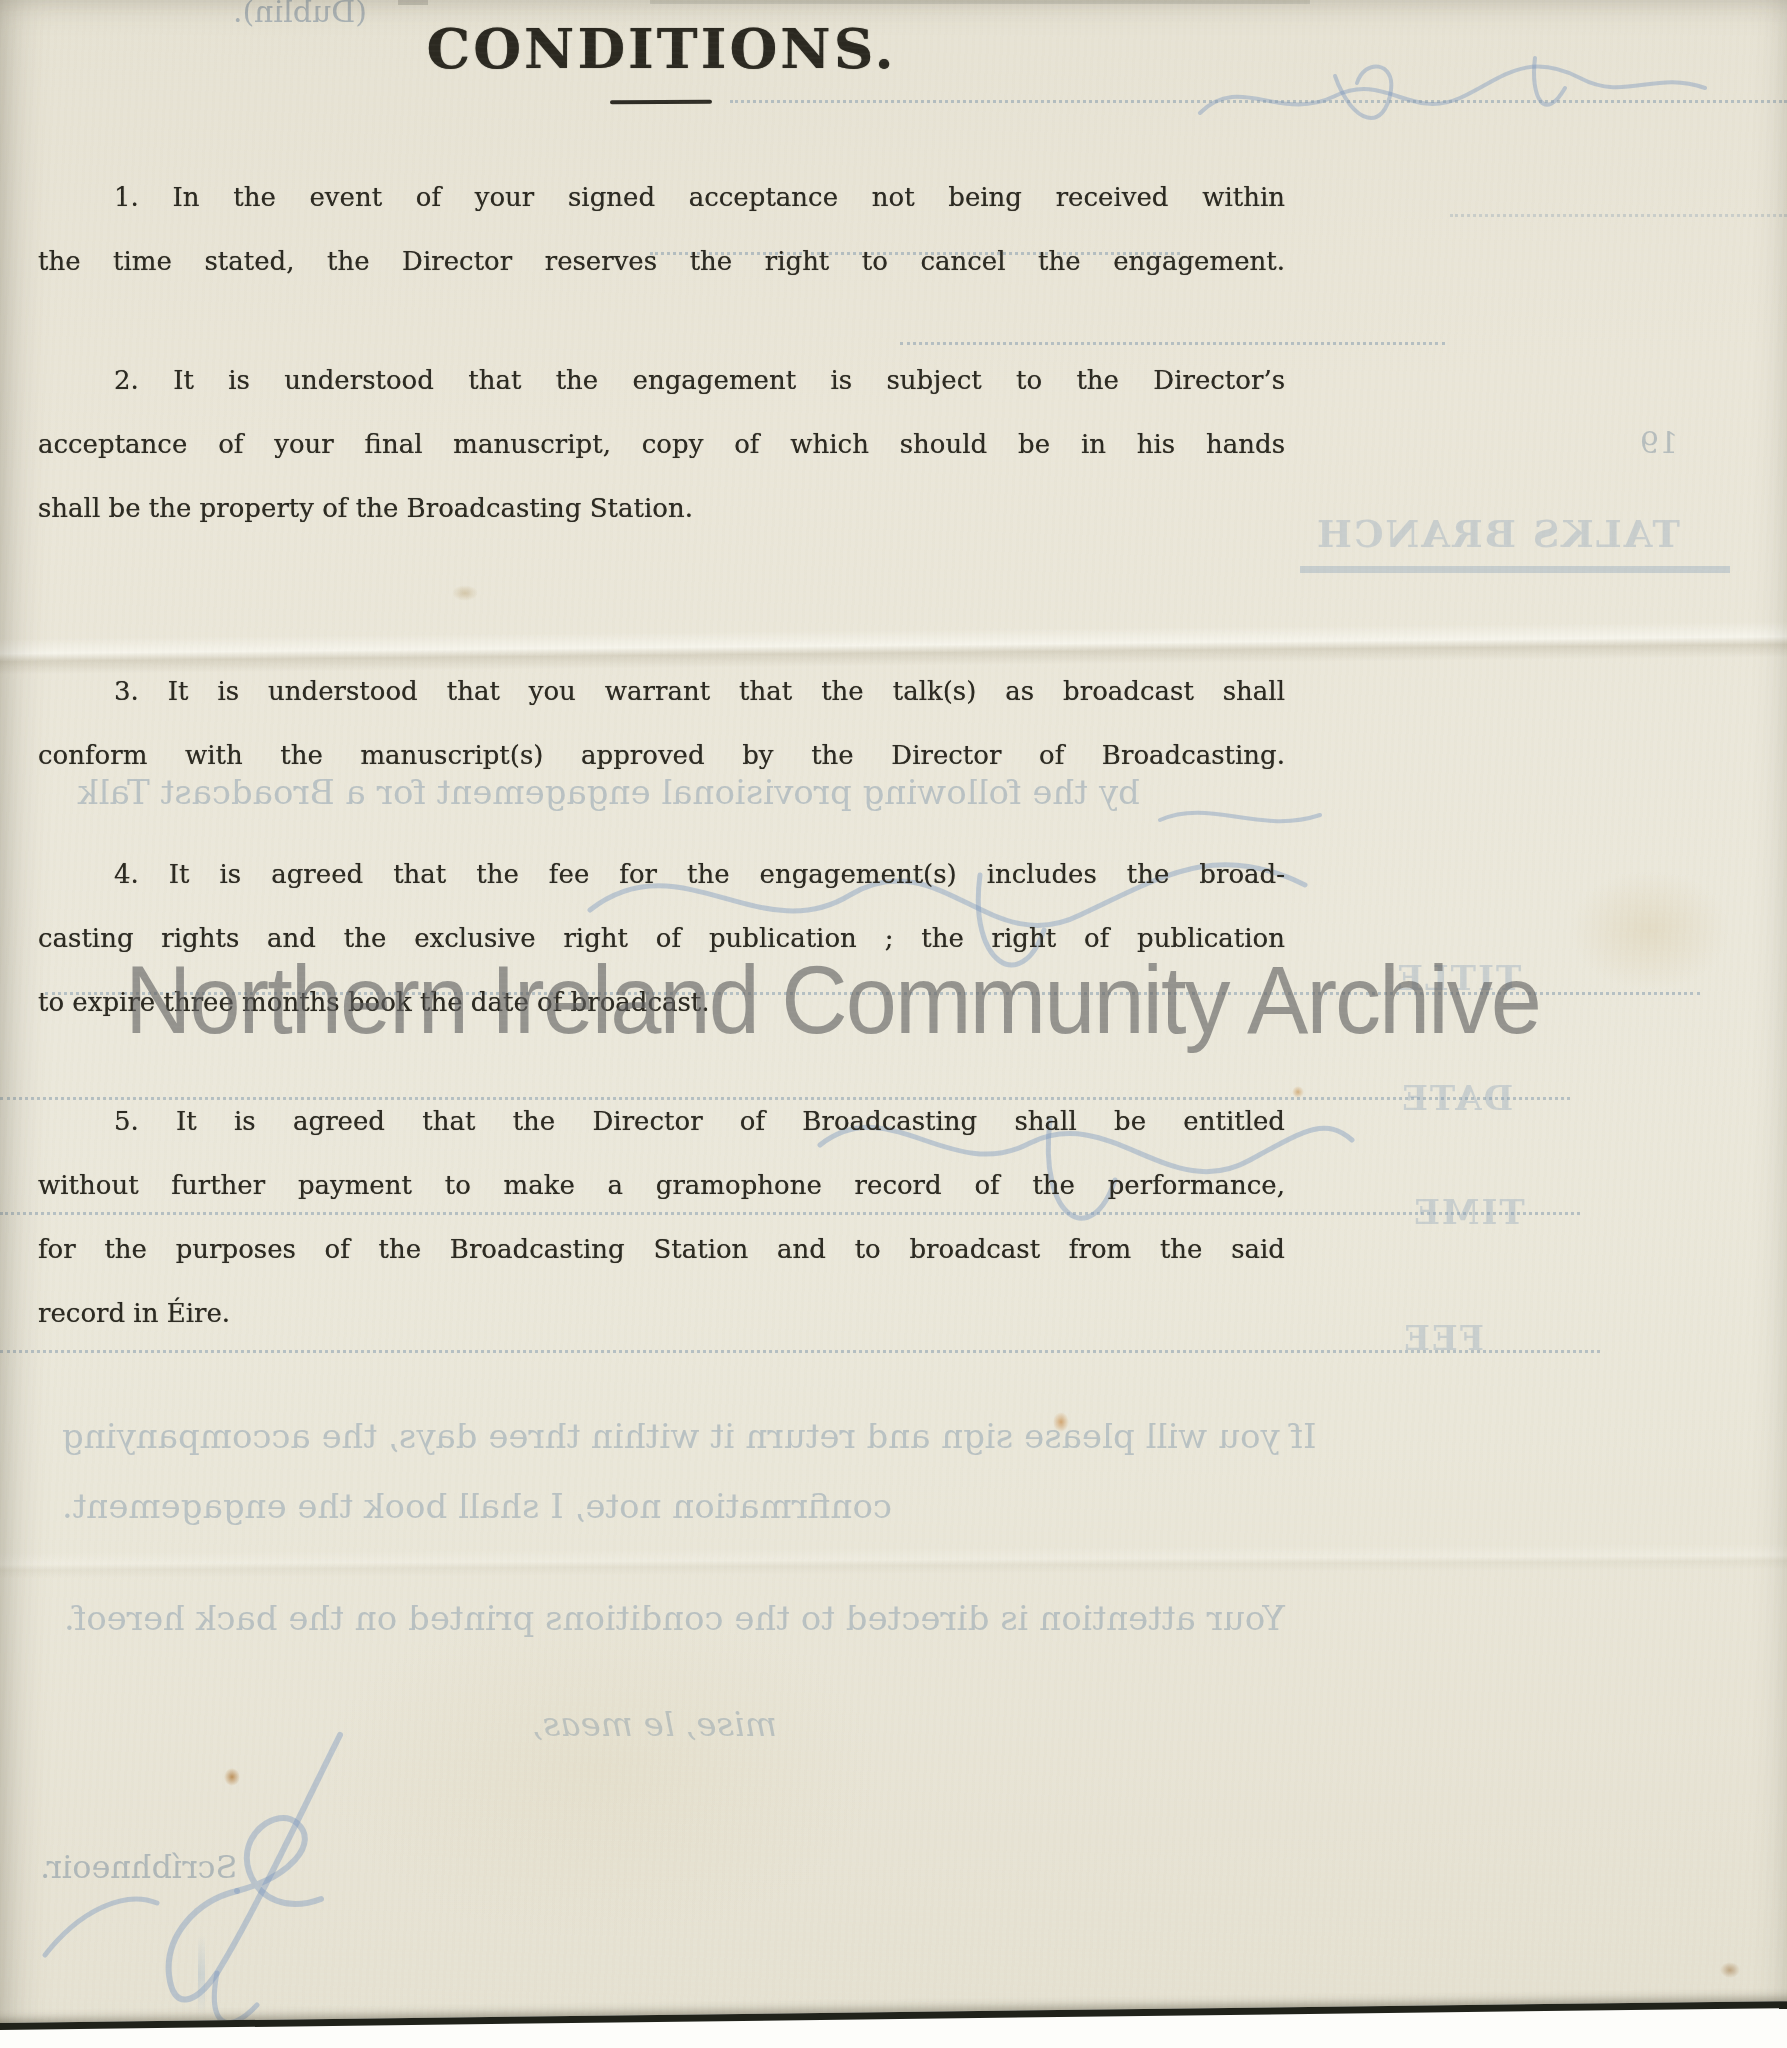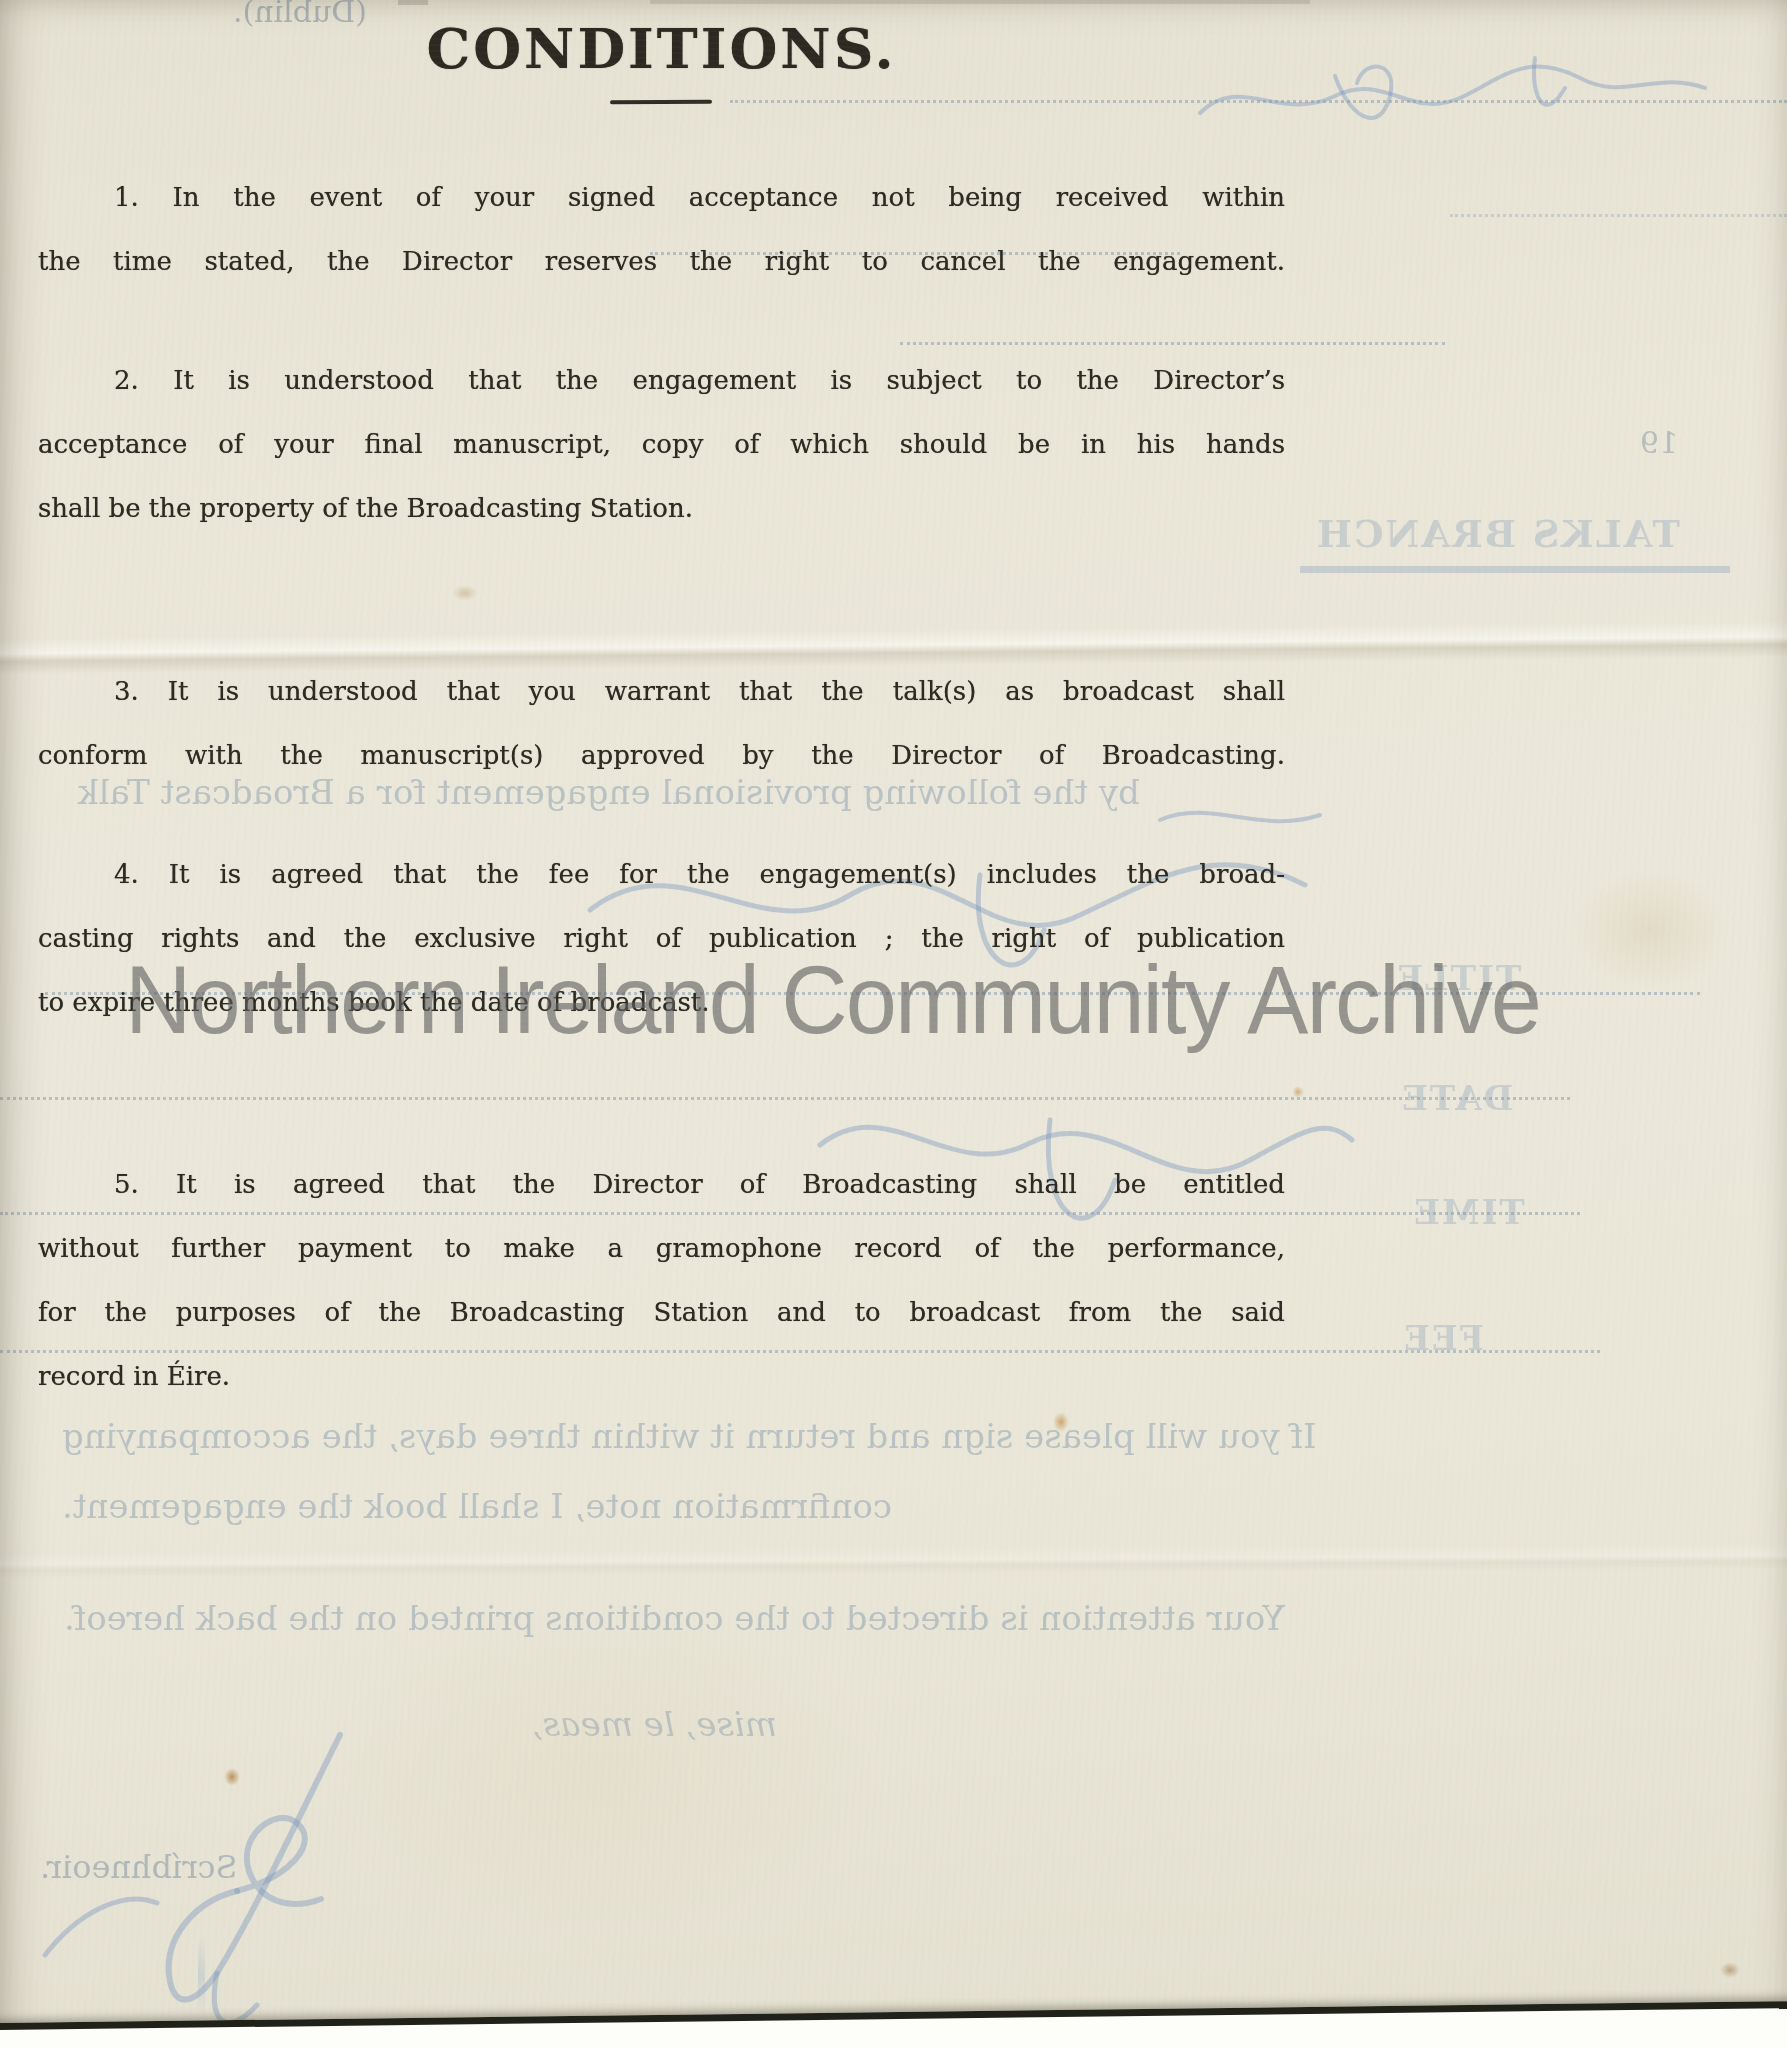--- a/index.html
+++ b/index.html
@@ -147,21 +147,21 @@
       </div>
     <div class="para" style="top:659px">
         <div class="line j indent">3. It is understood that you warrant that the talk(s) as broadcast shall</div>
         <div class="line j">conform with the manuscript(s) approved by the Director of Broadcasting.</div>
       </div>
     <div class="para" style="top:842px">
         <div class="line j indent">4. It is agreed that the fee for the engagement(s) includes the broad-</div>
         <div class="line j">casting rights and the exclusive right of publication ; the right of publication</div>
         <div class="line last">to expire three months book the date of broadcast.</div>
       </div>
-    <div class="para" style="top:1152px">
+    <div class="para" style="top:1089px">
         <div class="line j indent">5. It is agreed that the Director of Broadcasting shall be entitled</div>
         <div class="line j">without further payment to make a gramophone record of the performance,</div>
         <div class="line j">for the purposes of the Broadcasting Station and to broadcast from the said</div>
         <div class="line last">record in Éire.</div>
       </div>
   </div>
 
   <div class="watermark">Northern Ireland Community Archive</div>
 
   <div class="texture"></div>

